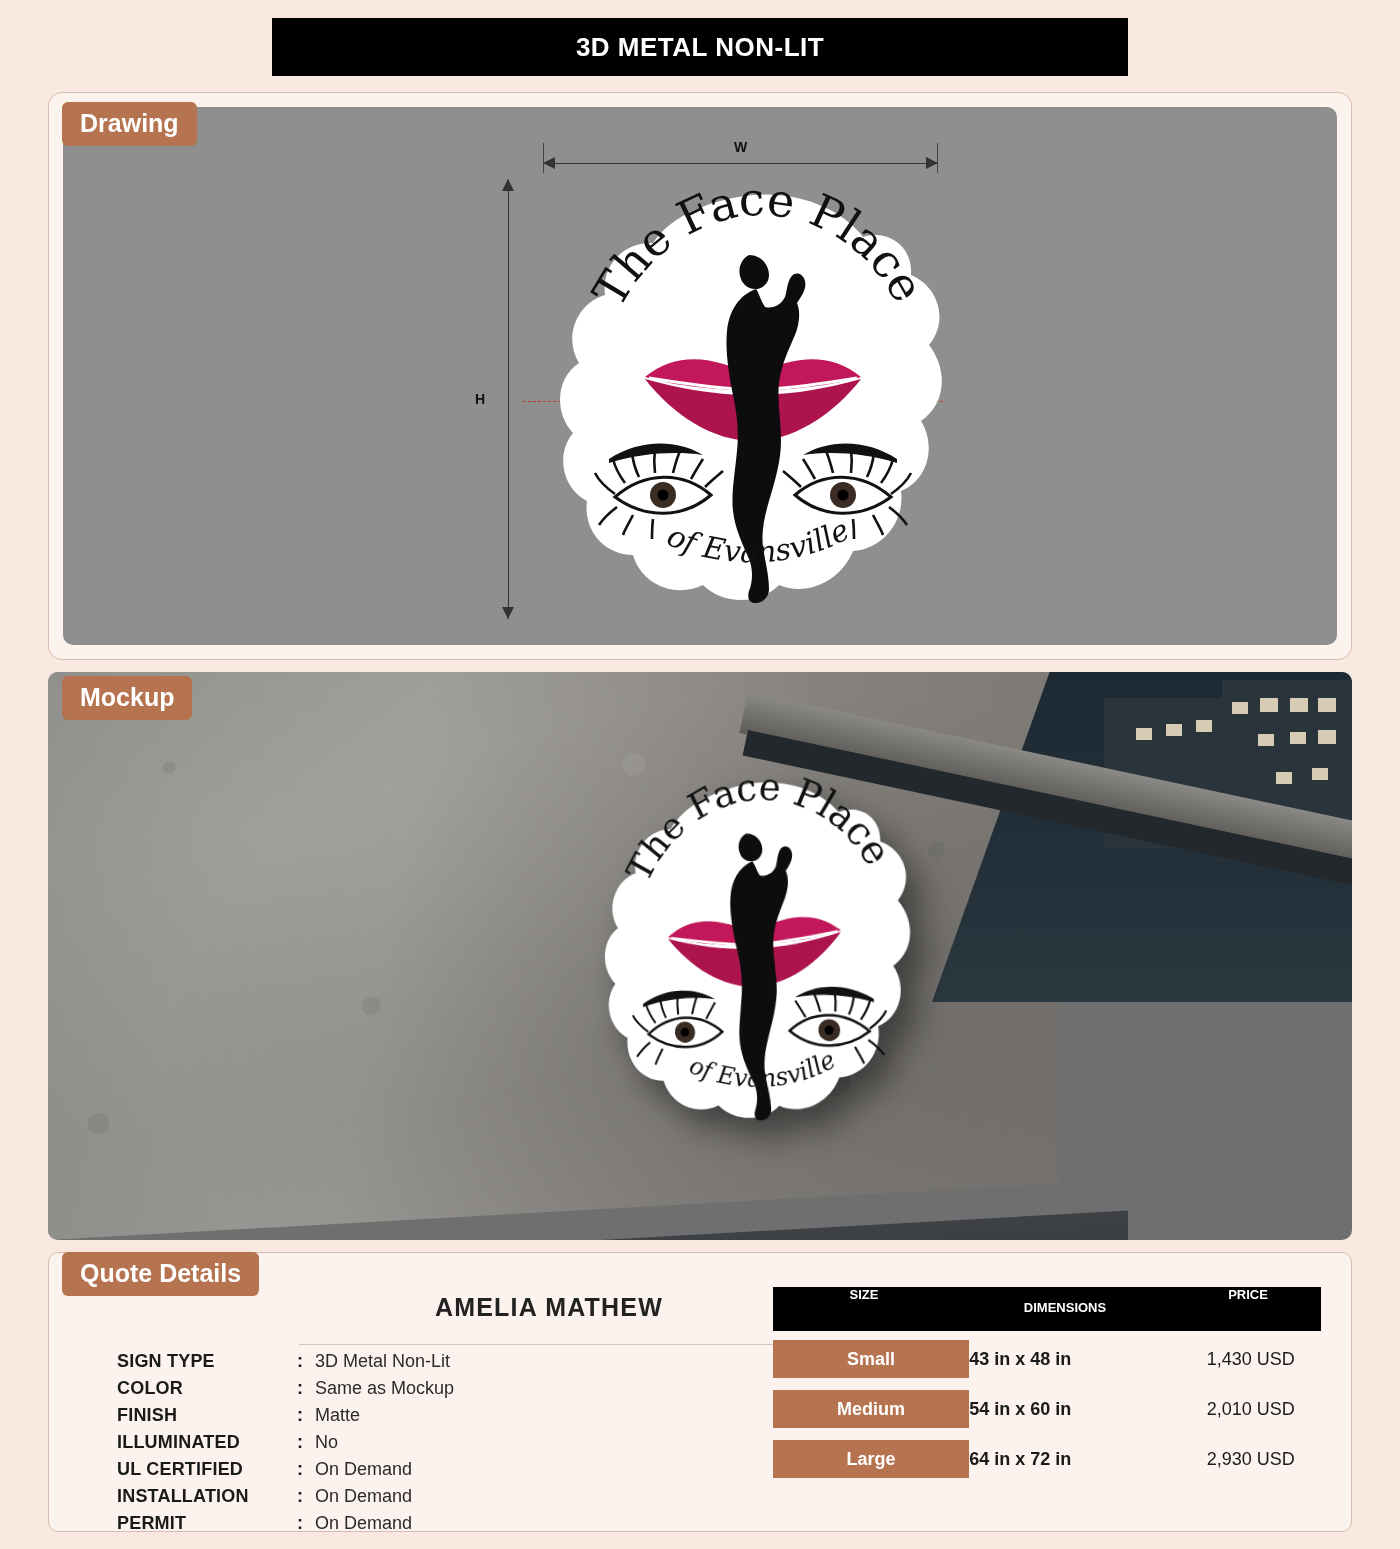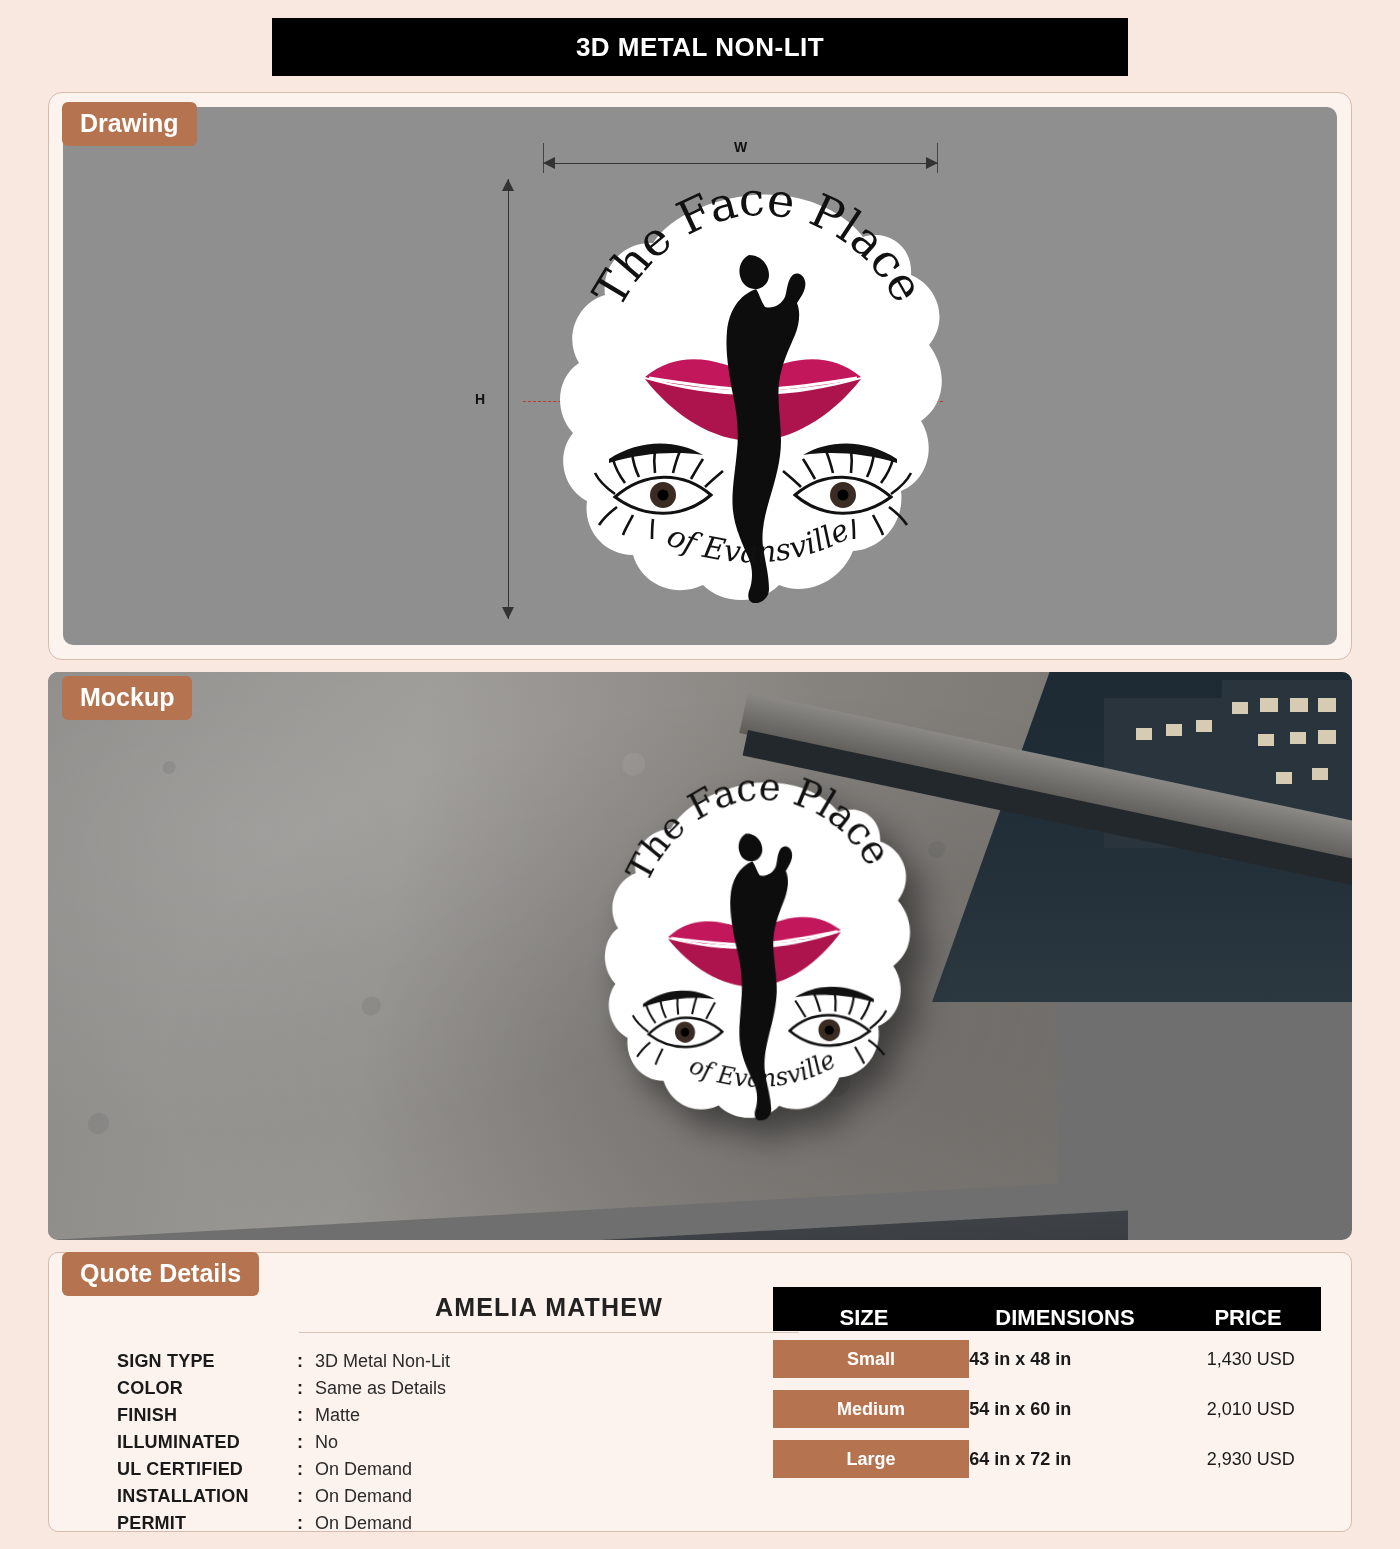--- a/index.html
+++ b/index.html
@@ -267,21 +267,21 @@
   #client-name {
     position: absolute;
     left: 250px;
     top: 40px;
     width: 500px;
     text-align: center;
     font-size: 25px;
     font-weight: bold;
     letter-spacing: 1.2px;
     color: #222;
-    padding-bottom: 10px;
+    padding-bottom: 22px;
     border-bottom: 1px solid #d8c4b8;
   }
   #spec-list {
     position: absolute;
     left: 68px;
     top: 96px;
     width: 680px;
   }
   .spec-row {
     display: flex;
@@ -308,23 +308,23 @@
     position: absolute;
     left: 724px;
     top: 34px;
     width: 548px;
   }
   .price-head {
     display: flex;
     background: #000;
     color: #fff;
     font-weight: bold;
-    font-size: 22px;
+    font-size: 13px;
     height: 44px;
-    align-items: flex-end;
+    align-items: flex-start;
   }
   .price-head .c1 { width: 182px; text-align: center; }
   .price-head .c2 { width: 220px; text-align: center; margin-top: 13px; }
   .price-head .c3 { width: 146px; text-align: center; }
   .price-row {
     display: flex;
     align-items: center;
     height: 44px;
     margin-top: 6px;
   }
@@ -587,21 +587,21 @@
 
   <div id="spec-list">
     <div class="spec-row">
       <div class="spec-label">SIGN TYPE</div>
       <div class="spec-colon">:</div>
       <div class="spec-value">3D Metal Non-Lit</div>
     </div>
     <div class="spec-row">
       <div class="spec-label">COLOR</div>
       <div class="spec-colon">:</div>
-      <div class="spec-value">Same as Details</div>
+      <div class="spec-value">Same as Mockup</div>
     </div>
     <div class="spec-row">
       <div class="spec-label">FINISH</div>
       <div class="spec-colon">:</div>
       <div class="spec-value">Matte</div>
     </div>
     <div class="spec-row">
       <div class="spec-label">ILLUMINATED</div>
       <div class="spec-colon">:</div>
       <div class="spec-value">No</div>

